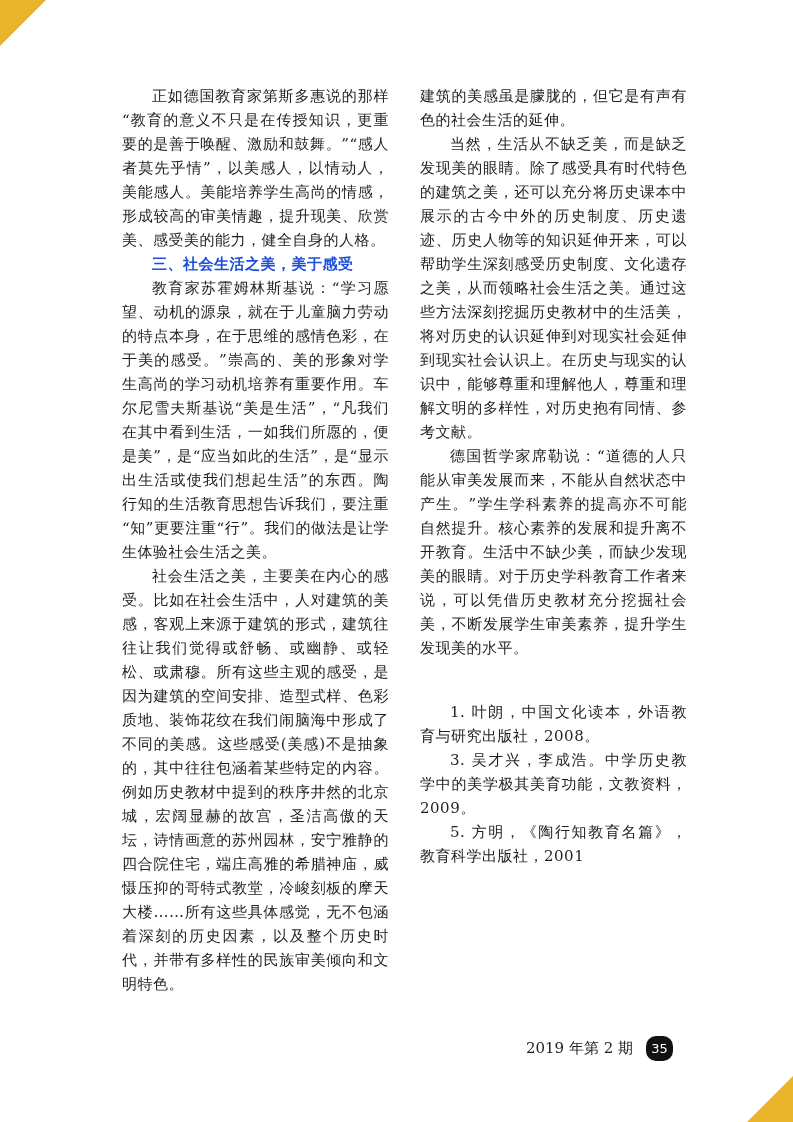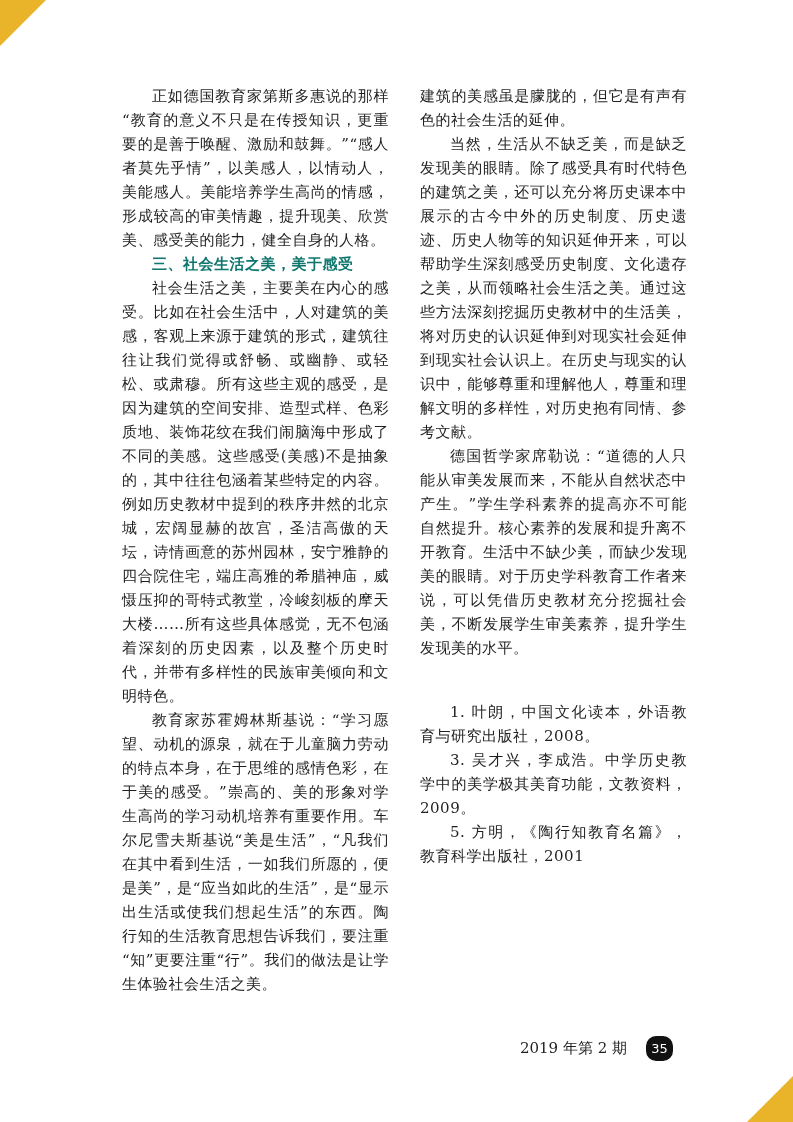--- a/index.html
+++ b/index.html
@@ -23,26 +23,26 @@
   .col{
     position:absolute;top:84px;width:267px;
     font-size:15px;line-height:24px;
     text-align:justify;text-align-last:left;
     letter-spacing:0.5px;
   }
   .col-left{left:122px;}
   .col-right{left:420px;}
   .col p{margin:0;text-indent:2em;}
   .col p.no-indent{text-indent:0;font-family:Liberation Serif, serif;}
-  .heading{font-weight:bold;color:#0f766e;}
+  .heading{font-weight:bold;color:#1d4ed8;}
   .refs{margin-top:40px;}
   .refs p{margin:0;text-indent:2em;}
   .footer{
     position:absolute;top:1036px;right:120px;
-    display:flex;align-items:center;gap:19px;
+    display:flex;align-items:center;gap:13px;
     font-size:15px;
   }
   .page-badge{
     width:27px;height:25px;
     background:var(--badge-bg);color:var(--badge-fg);
     display:flex;align-items:center;justify-content:center;
     font-size:13px;
     font-family:"DejaVu Sans","Liberation Sans",sans-serif;
     border-radius:10px;
   }
@@ -51,22 +51,22 @@
 <body>
 
 <div class="page">
 
   <div class="corner tl"></div>
   <div class="corner br"></div>
 
   <div class="col col-left">
     <p>正如德国教育家第斯多惠说的那样“教育的意义不只是在传授知识，更重要的是善于唤醒、激励和鼓舞。”“感人者莫先乎情”，以美感人，以情动人，美能感人。美能培养学生高尚的情感，形成较高的审美情趣，提升现美、欣赏美、感受美的能力，健全自身的人格。</p>
     <p class="heading">三、社会生活之美，美于感受</p>
+    <p>教育家苏霍姆林斯基说：“学习愿望、动机的源泉，就在于儿童脑力劳动的特点本身，在于思维的感情色彩，在于美的感受。”崇高的、美的形象对学生高尚的学习动机培养有重要作用。车尔尼雪夫斯基说“美是生活”，“凡我们在其中看到生活，一如我们所愿的，便是美”，是“应当如此的生活”，是“显示出生活或使我们想起生活”的东西。陶行知的生活教育思想告诉我们，要注重“知”更要注重“行”。我们的做法是让学生体验社会生活之美。</p>
     <p>社会生活之美，主要美在内心的感受。比如在社会生活中，人对建筑的美感，客观上来源于建筑的形式，建筑往往让我们觉得或舒畅、或幽静、或轻松、或肃穆。所有这些主观的感受，是因为建筑的空间安排、造型式样、色彩质地、装饰花纹在我们闹脑海中形成了不同的美感。这些感受(美感)不是抽象的，其中往往包涵着某些特定的内容。例如历史教材中提到的秩序井然的北京城，宏阔显赫的故宫，圣洁高傲的天坛，诗情画意的苏州园林，安宁雅静的四合院住宅，端庄高雅的希腊神庙，威慑压抑的哥特式教堂，冷峻刻板的摩天大楼……所有这些具体感觉，无不包涵着深刻的历史因素，以及整个历史时代，并带有多样性的民族审美倾向和文明特色。</p>
-    <p>教育家苏霍姆林斯基说：“学习愿望、动机的源泉，就在于儿童脑力劳动的特点本身，在于思维的感情色彩，在于美的感受。”崇高的、美的形象对学生高尚的学习动机培养有重要作用。车尔尼雪夫斯基说“美是生活”，“凡我们在其中看到生活，一如我们所愿的，便是美”，是“应当如此的生活”，是“显示出生活或使我们想起生活”的东西。陶行知的生活教育思想告诉我们，要注重“知”更要注重“行”。我们的做法是让学生体验社会生活之美。</p>
   </div>
 
   <div class="col col-right">
     <p class="no-indent">建筑的美感虽是朦胧的，但它是有声有色的社会生活的延伸。</p>
     <p>当然，生活从不缺乏美，而是缺乏发现美的眼睛。除了感受具有时代特色的建筑之美，还可以充分将历史课本中展示的古今中外的历史制度、历史遗迹、历史人物等的知识延伸开来，可以帮助学生深刻感受历史制度、文化遗存之美，从而领略社会生活之美。通过这些方法深刻挖掘历史教材中的生活美，将对历史的认识延伸到对现实社会延伸到现实社会认识上。在历史与现实的认识中，能够尊重和理解他人，尊重和理解文明的多样性，对历史抱有同情、参考文献。</p>
     <p>德国哲学家席勒说：“道德的人只能从审美发展而来，不能从自然状态中产生。”学生学科素养的提高亦不可能自然提升。核心素养的发展和提升离不开教育。生活中不缺少美，而缺少发现美的眼睛。对于历史学科教育工作者来说，可以凭借历史教材充分挖掘社会美，不断发展学生审美素养，提升学生发现美的水平。</p>
 
     <div class="refs">
       <p>1. 叶朗，中国文化读本，外语教育与研究出版社，2008。</p>
       <p>3. 吴才兴，李成浩。中学历史教学中的美学极其美育功能，文教资料，2009。</p>

